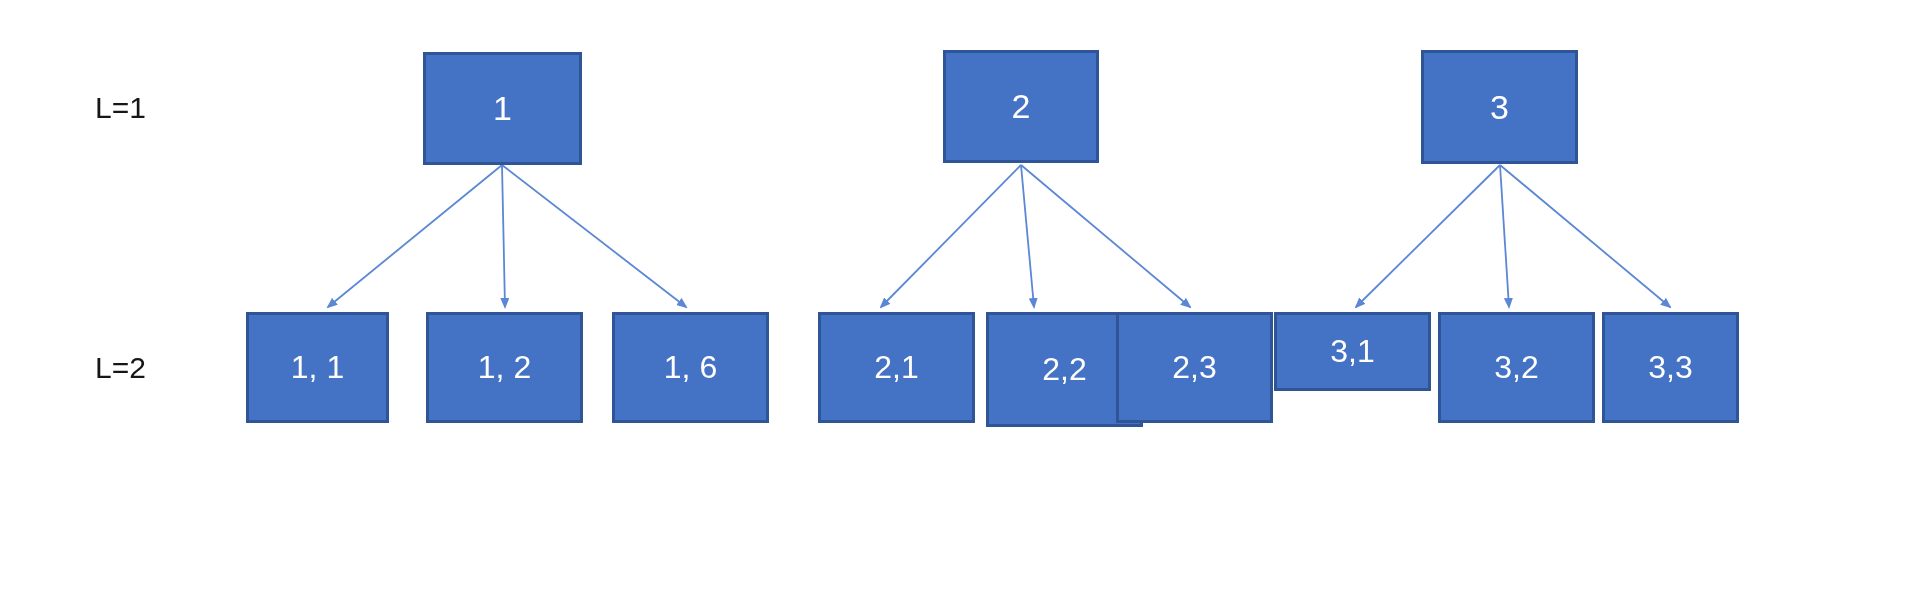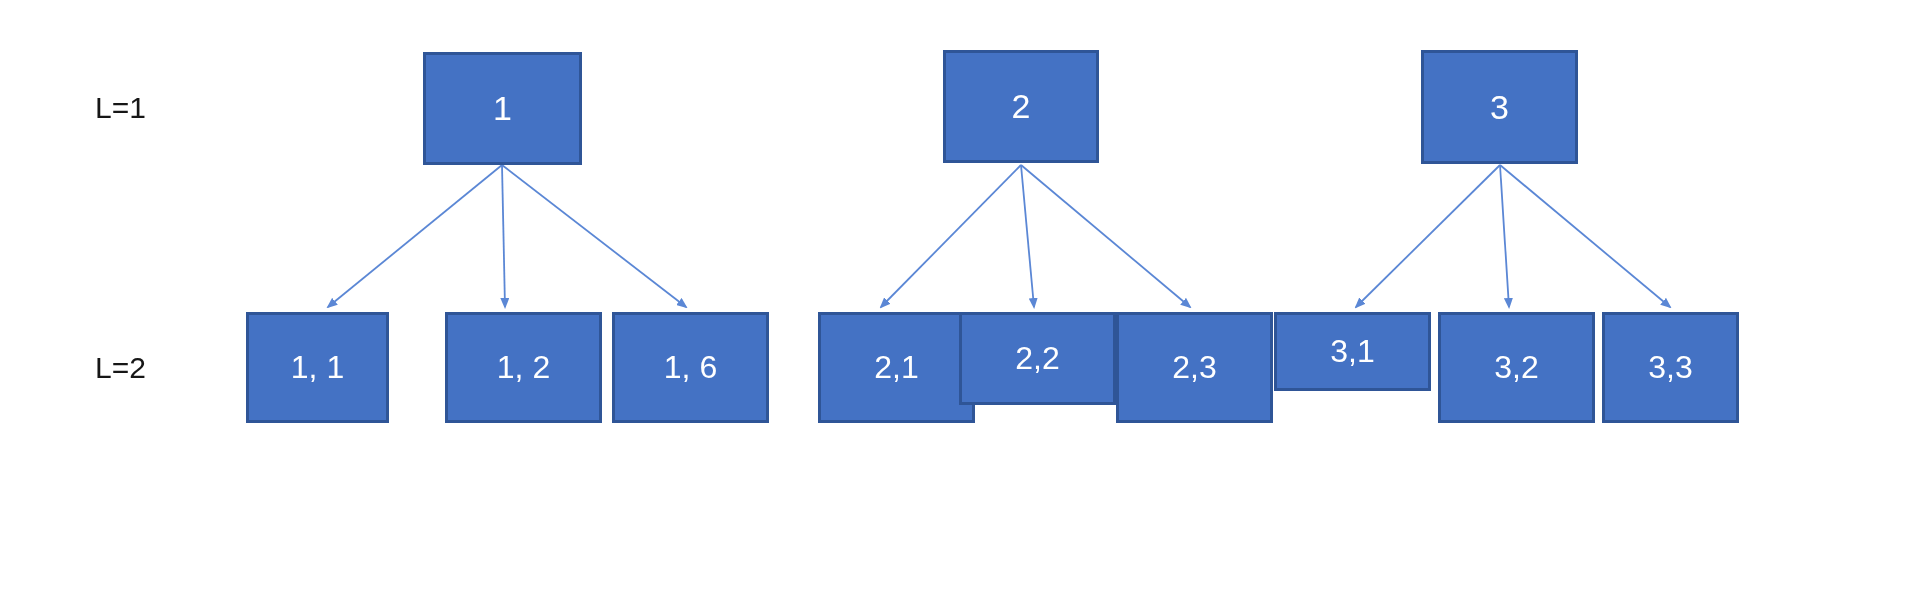--- a/index.html
+++ b/index.html
@@ -70,22 +70,22 @@
   </svg>
 
   <div class="row-label" style="left:95px; top:92px">L=1</div>
   <div class="row-label" style="left:95px; top:352px">L=2</div>
 
   <div class="node l1" style="left:423px; top:52px; width:159px; height:113px">1</div>
   <div class="node l1" style="left:943px; top:50px; width:156px; height:113px">2</div>
   <div class="node l1" style="left:1421px; top:50px; width:157px; height:114px">3</div>
 
   <div class="node l2" style="left:246px; top:312px; width:143px; height:111px">1, 1</div>
-  <div class="node l2" style="left:445px; top:312px; width:157px; height:111px">1, 2</div>
+  <div class="node l2" style="left:426px; top:312px; width:157px; height:111px">1, 2</div>
   <div class="node l2" style="left:612px; top:312px; width:157px; height:111px">1, 6</div>
   <div class="node l2" style="left:818px; top:312px; width:157px; height:111px">2,1</div>
-  <div class="node l2" style="left:959px; top:312px; width:157px; height:93px">2,2</div>
+  <div class="node l2" style="left:986px; top:312px; width:157px; height:115px">2,2</div>
   <div class="node l2" style="left:1116px; top:312px; width:157px; height:111px">2,3</div>
   <div class="node l2" style="left:1274px; top:312px; width:157px; height:79px">3,1</div>
   <div class="node l2" style="left:1438px; top:312px; width:157px; height:111px">3,2</div>
   <div class="node l2" style="left:1602px; top:312px; width:137px; height:111px">3,3</div>
 
 </div>
 
 </body></html>

